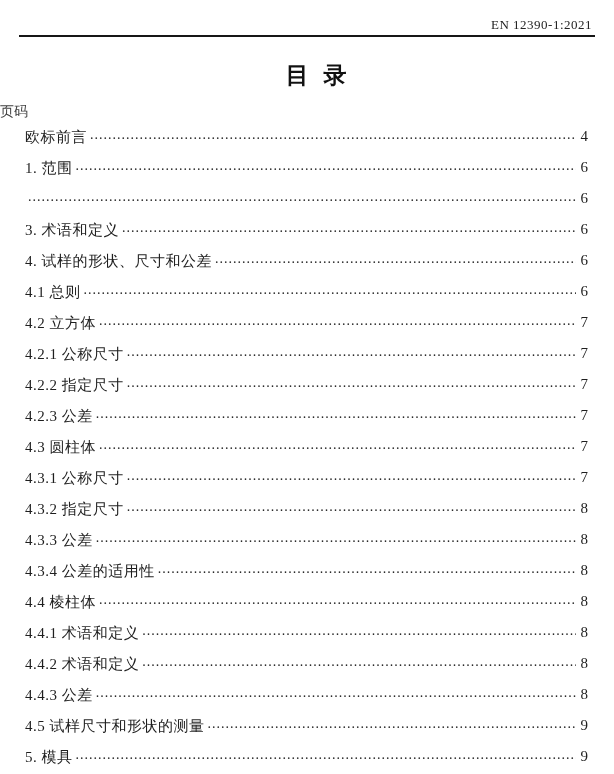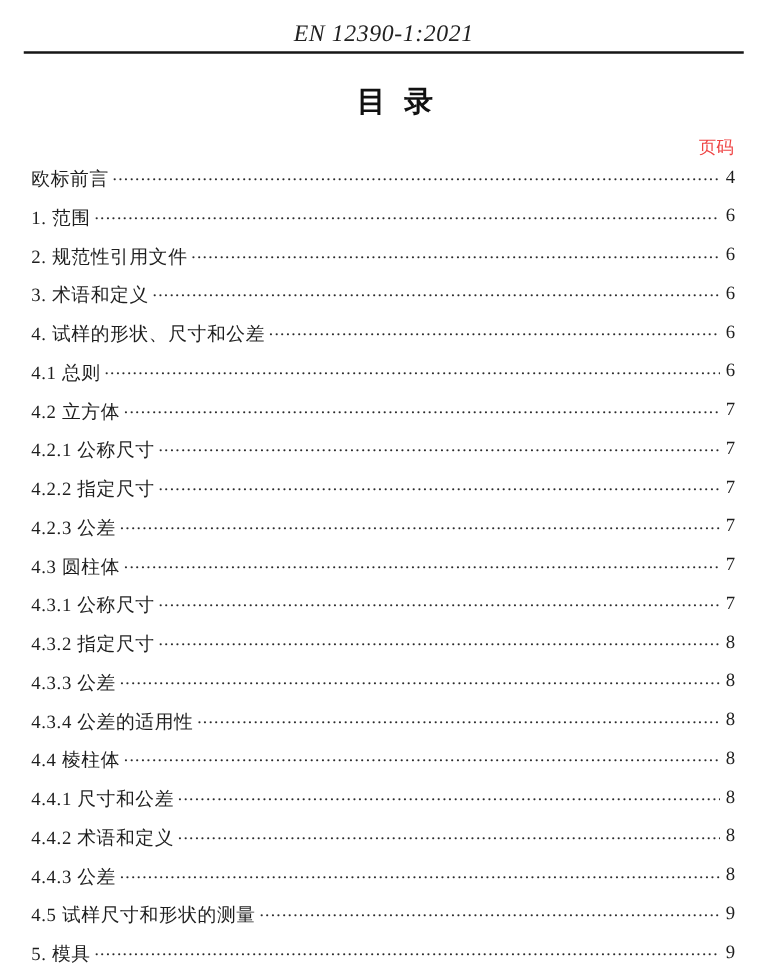--- a/index.html
+++ b/index.html
@@ -12,45 +12,44 @@
     width: 614px;
     height: 774px;
     background: #ffffff;
     color: #1b1b1b;
     font-family: "Liberation Serif", "DejaVu Serif", serif;
     overflow: hidden;
     box-sizing: border-box;
   }
   .doc-header {
     margin: 17px 22px 0 22px;
-    text-align: center;
-    font-size: 19px;
+    text-align: right;
+    font-size: 13px;
     letter-spacing: 0.5px;
     color: #222222;
-    font-style: italic;
   }
   .header-rule {
     height: 2px;
     background: #161616;
     margin: 2px 19px 0 19px;
   }
   .doc-title {
     margin-top: 23px;
     text-align: center;
     font-size: 23px;
     font-weight: bold;
     word-spacing: 9px;
     color: #111111;
     padding-left: 18px;
   }
   .page-col-label {
     margin: 12px 27px 0 0;
-    text-align: right;
+    text-align: left;
     font-size: 14px;
-    color: #ef4444;
+    color: #404040;
     font-family: Liberation Serif, serif;
   }
   .toc-list {
     margin: 7px 26px 0 25px;
   }
   .toc-row {
     display: flex;
     align-items: flex-start;
     height: 31px;
     font-size: 15px;
@@ -102,21 +101,20 @@
       <span class="toc-entry-page">4</span>
     </div>
 
     <div class="toc-row">
       <span class="toc-entry-label">1. 范围</span>
       <span class="toc-leader"></span>
       <span class="toc-entry-page">6</span>
     </div>
 
     <div class="toc-row">
-      <span class="toc-entry-label">2. 规范性引用文件</span>
       <span class="toc-leader"></span>
       <span class="toc-entry-page">6</span>
     </div>
 
     <div class="toc-row">
       <span class="toc-entry-label">3. 术语和定义</span>
       <span class="toc-leader"></span>
       <span class="toc-entry-page">6</span>
     </div>
 
@@ -186,21 +184,21 @@
       <span class="toc-entry-page">8</span>
     </div>
 
     <div class="toc-row">
       <span class="toc-entry-label">4.4 棱柱体</span>
       <span class="toc-leader"></span>
       <span class="toc-entry-page">8</span>
     </div>
 
     <div class="toc-row">
-      <span class="toc-entry-label">4.4.1 尺寸和公差</span>
+      <span class="toc-entry-label">4.4.1 术语和定义</span>
       <span class="toc-leader"></span>
       <span class="toc-entry-page">8</span>
     </div>
 
     <div class="toc-row">
       <span class="toc-entry-label">4.4.2 术语和定义</span>
       <span class="toc-leader"></span>
       <span class="toc-entry-page">8</span>
     </div>
 

